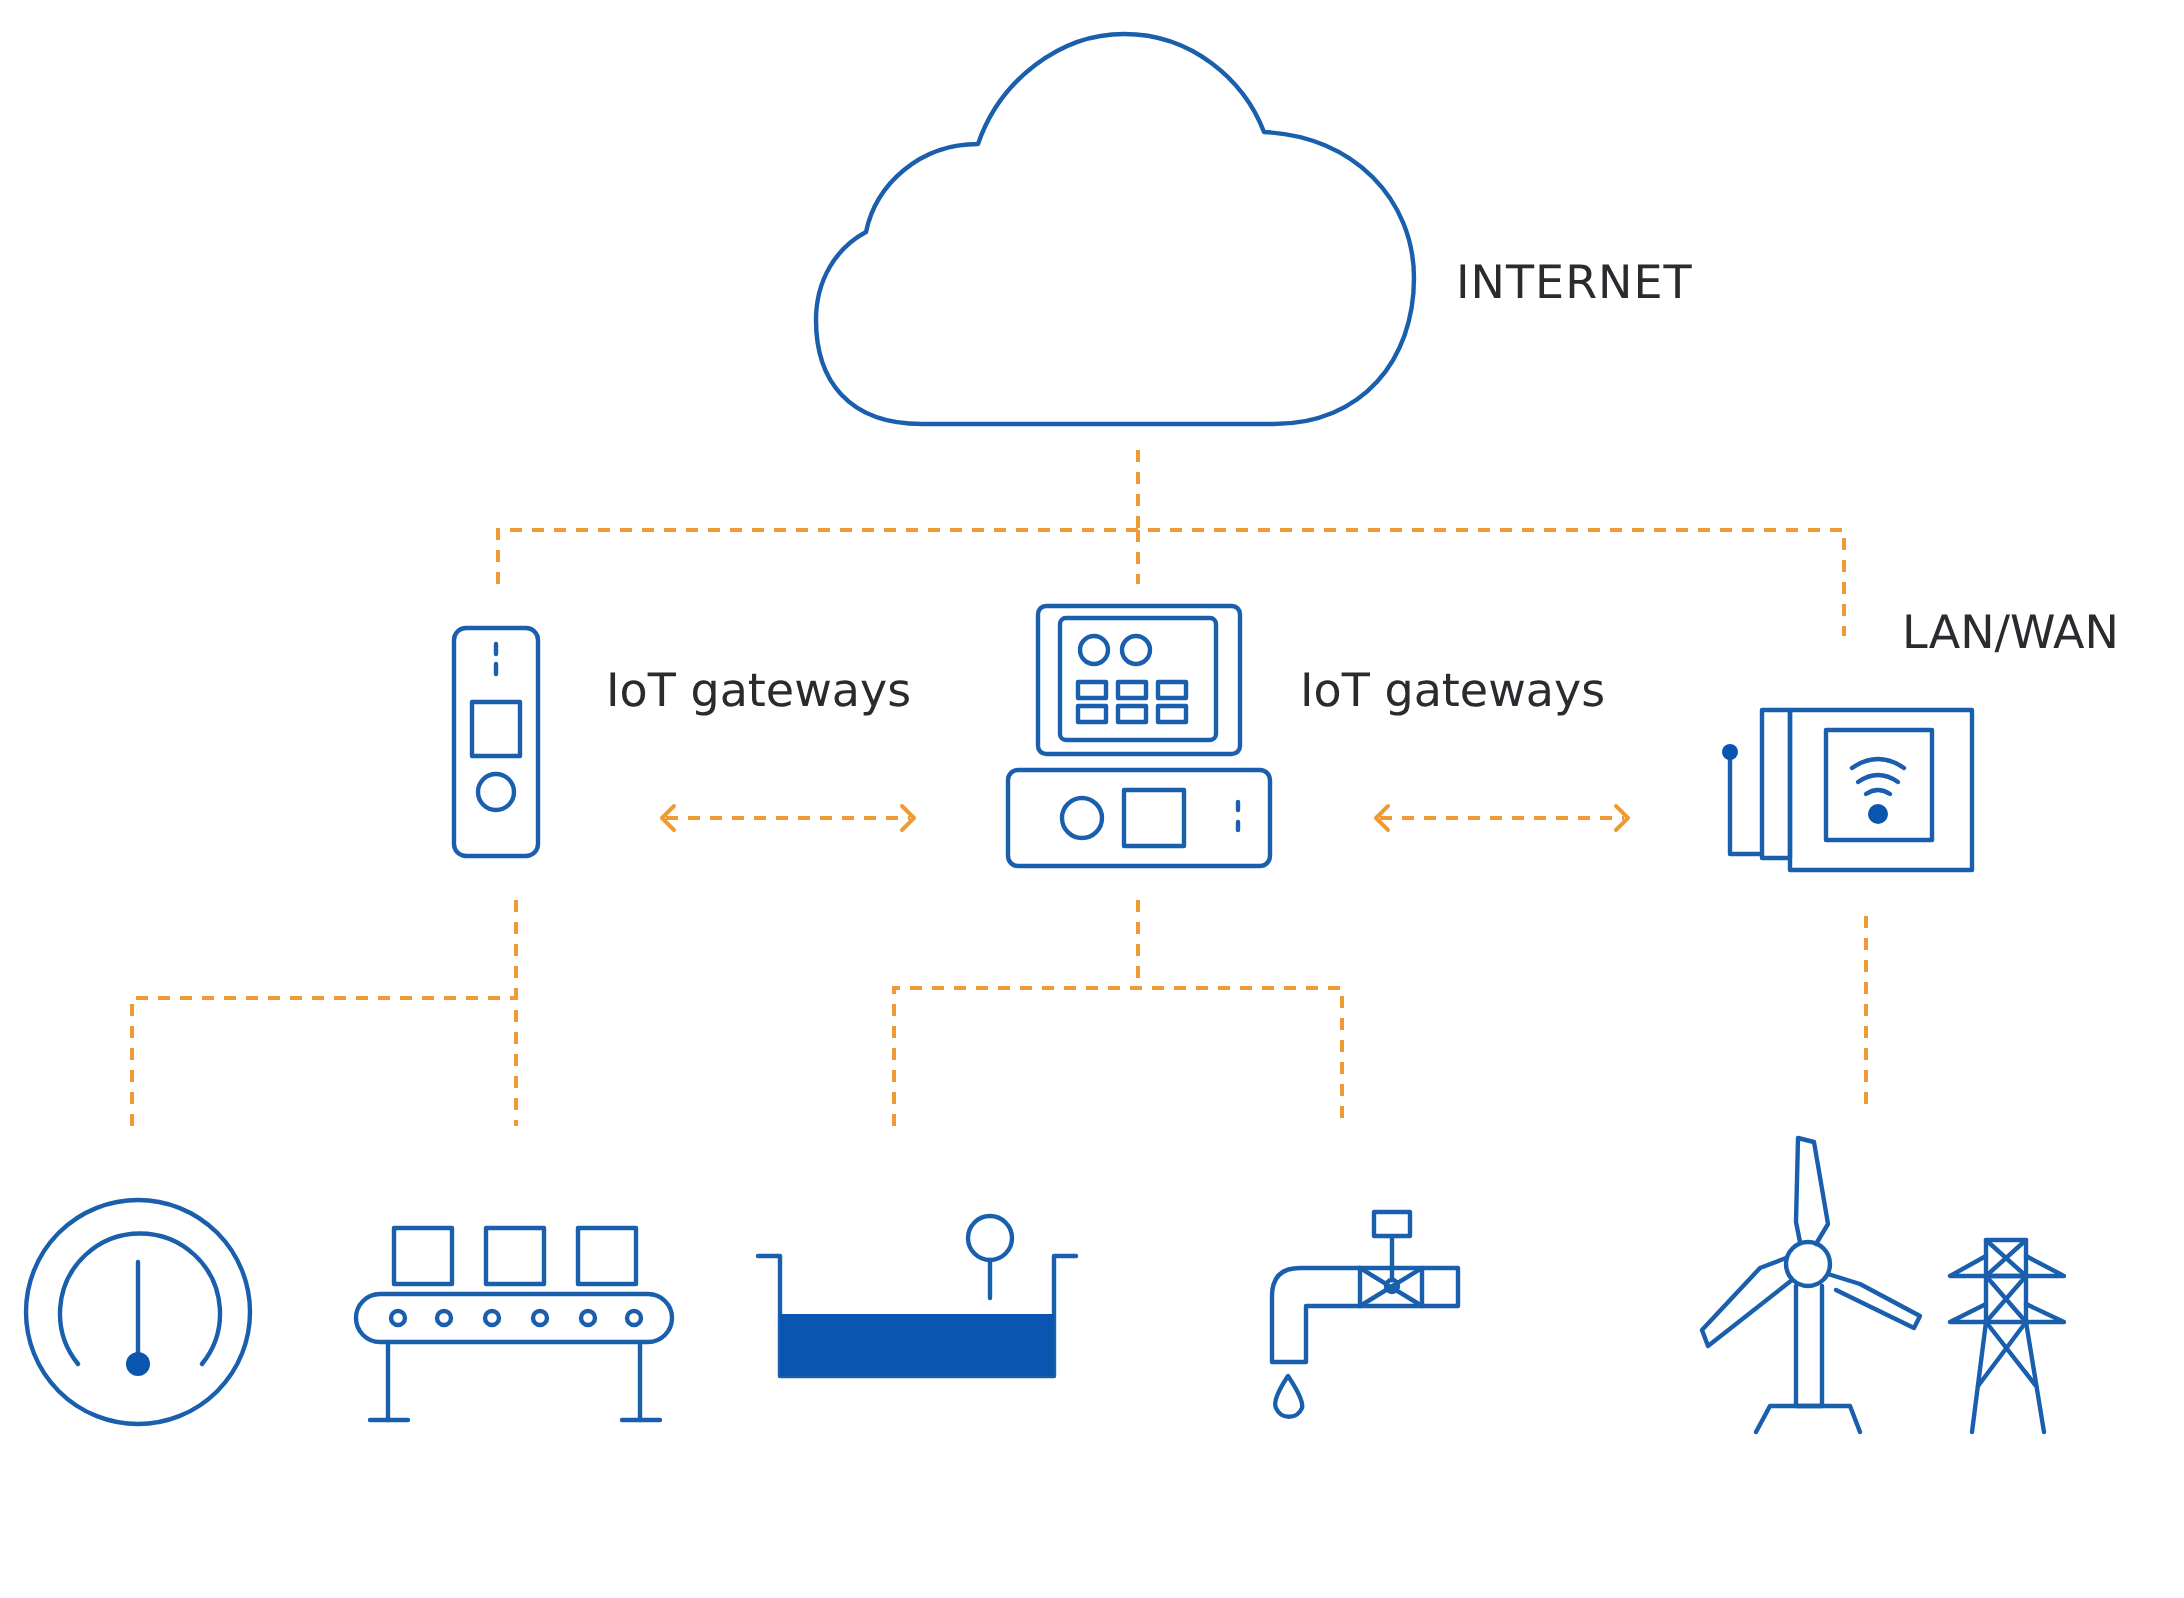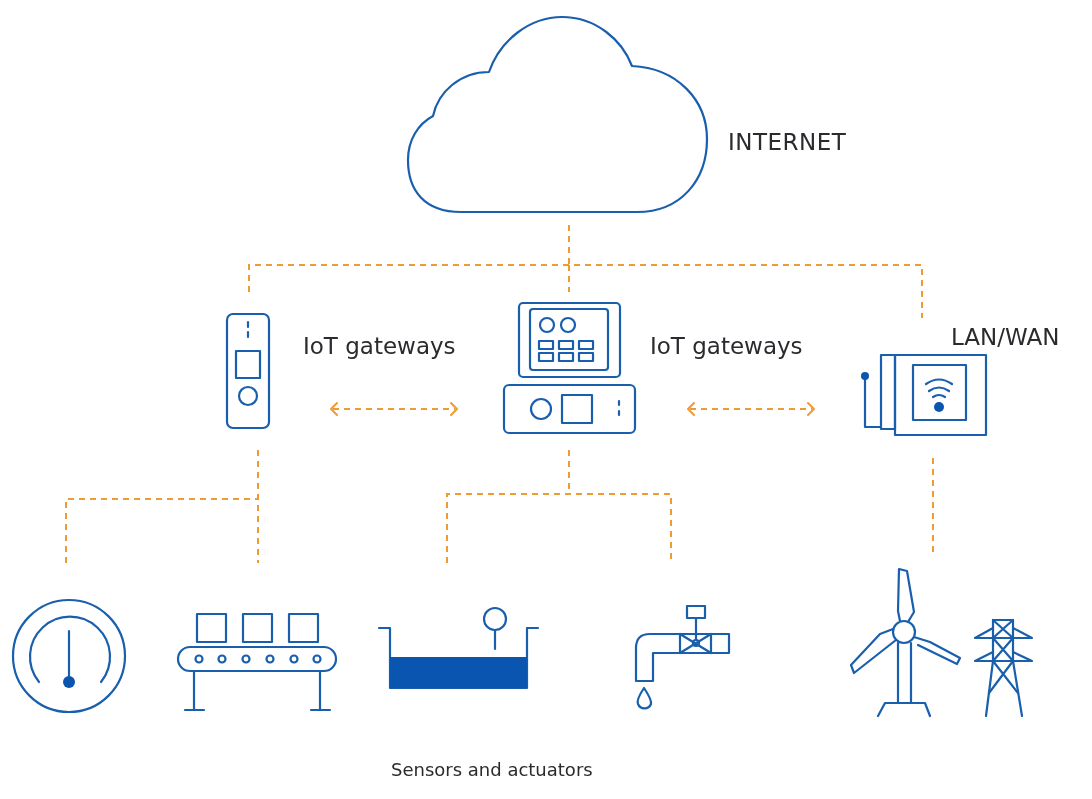--- a/index.html
+++ b/index.html
@@ -2,21 +2,21 @@
 <html><head>
 <meta charset="utf-8">
 <style>
   html, body { margin: 0; padding: 0; background: #ffffff; }
   body { width: 1092px; height: 799px; position: relative; overflow: hidden; font-family: "DejaVu Sans", sans-serif; }
   #stage { position: absolute; left: 0; top: 0; width: 1092px; height: 799px; }
   .label { position: absolute; color: #2b2b2f; font-family: "DejaVu Sans", sans-serif; font-weight: normal; white-space: nowrap; }
   .lbl-internet { left: 728px; top: 129px; font-size: 23px; letter-spacing: 0.5px; }
   .lbl-gw1 { left: 303px; top: 333px; font-size: 23px; }
   .lbl-gw2 { left: 650px; top: 333px; font-size: 23px; }
-  .lbl-lan { left: 951px; top: 324px; font-size: 23px; }
+  .lbl-lan { left: 951px; top: 304px; font-size: 23px; }
   .lbl-sensors { left: 391px; top: 759px; font-size: 18px; }
   .ico { fill: none; stroke: #1a5fad; stroke-width: 2.2; stroke-linejoin: round; stroke-linecap: round; }
   .ico-fill { fill: #0a55b0; stroke: none; }
   .conn { fill: none; stroke: #ee9a35; stroke-width: 2; stroke-dasharray: 6 5; }
   .arrowhead { fill: none; stroke: #ee9a35; stroke-width: 2; stroke-linecap: round; stroke-linejoin: round; }
 </style>
 </head>
 <body>
 
 <div id="stage">
@@ -155,14 +155,13 @@
     <polyline class="ico" points="993,652 975,661 1032,661 1013,652" style="stroke: rgb(26, 95, 173);"></polyline>
     <path class="ico" d="M993,661 L986,716 M1013,661 L1022,716" style="stroke: rgb(26, 95, 173);"></path>
     <path class="ico" d="M993,661 L1018,693 M1013,661 L989,693" style="stroke: rgb(26, 95, 173);"></path>
   </g>
 </svg>
 
 <div class="label lbl-internet" style="color: rgb(43, 43, 47);">INTERNET</div>
 <div class="label lbl-gw1" style="color: rgb(43, 43, 47);">IoT gateways</div>
 <div class="label lbl-gw2" style="color: rgb(43, 43, 47);">IoT gateways</div>
 <div class="label lbl-lan" style="color: rgb(43, 43, 47);">LAN/WAN</div>
-<div class="label lbl-sensors" style="color: rgb(43, 43, 47);">Sensors and actuators</div>
 </div>
 
 </body></html>

